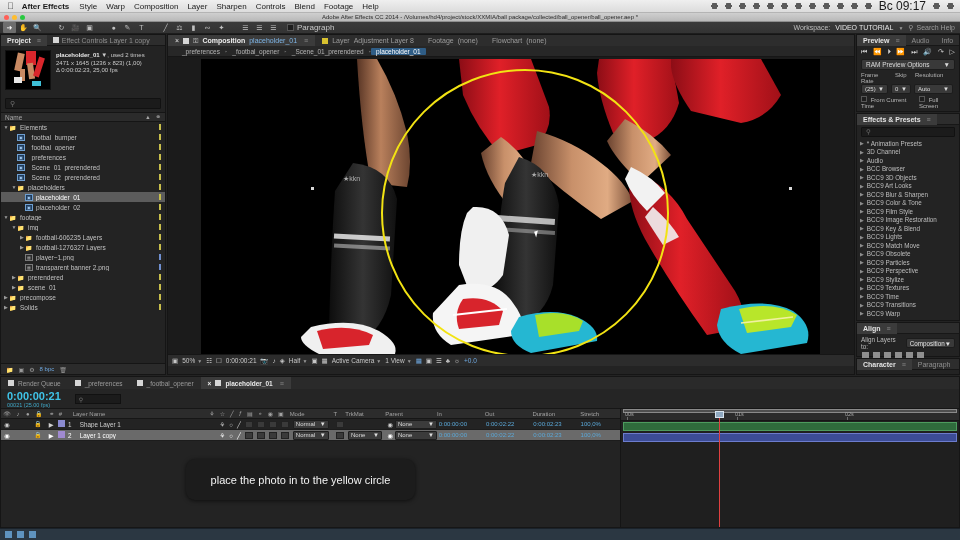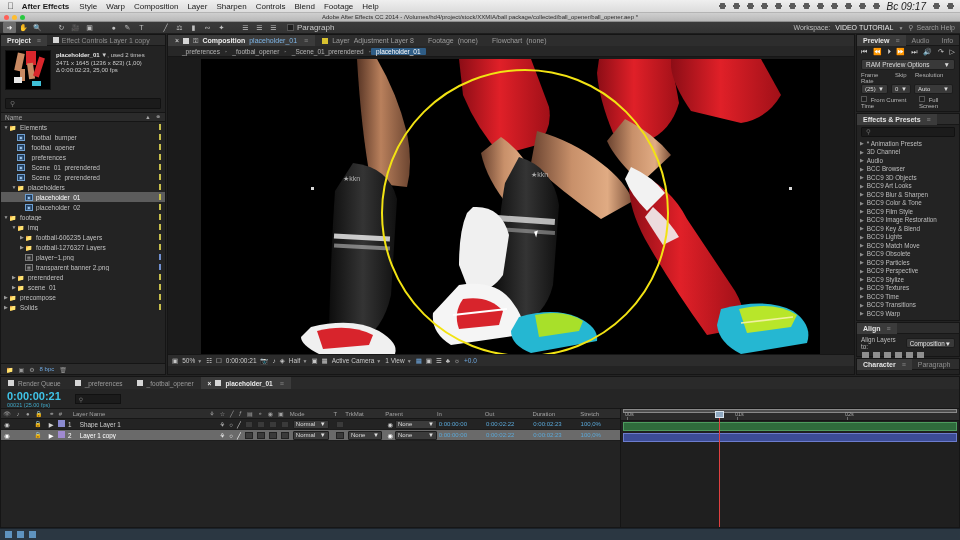--- a/index.html
+++ b/index.html
@@ -16,21 +16,21 @@
   .osbar{position:absolute;left:0;top:0;width:960px;height:13px;
     background:linear-gradient(#efefef,#dcdcdc);border-bottom:1px solid #b4b4b4;
     display:flex;align-items:center;color:#1a1a1a;font-size:8px;}
   .osbar .apple{margin:0 8px 0 7px;font-size:9px;line-height:1;}
   .osbar .appname{font-weight:bold;margin-right:10px;}
   .osbar .mi{margin-right:9px;}
   .osbar .right{margin-left:auto;display:flex;align-items:center;gap:7px;padding-right:6px;}
   .osbar .right .g{width:7px;height:8px;background:#5a5a5a;
     -webkit-mask-image:radial-gradient(circle,#000 60%,transparent 62%);
     mask-image:radial-gradient(circle,#000 60%,transparent 62%);}
-  .osbar .clock{font-size:10px;font-style:italic;}
+  .osbar .clock{font-size:12px;}
 
   
   .titlebar{position:absolute;left:0;top:13px;width:960px;height:9px;
     background:linear-gradient(#cfcfcf,#b9b9b9);border-bottom:1px solid #8e8e8e;
     display:flex;align-items:center;}
   .traffic{display:flex;gap:3px;padding-left:4px;}
   .traffic i{width:5px;height:5px;border-radius:50%;display:block;}
   .traffic .r{background:#ff5f57}.traffic .y{background:#ffbd2e}.traffic .g{background:#28c940}
   .titlebar .ttl{position:absolute;left:0;right:0;text-align:center;
     font-size:6px;color:#2b2b2b;white-space:nowrap;overflow:hidden;}
@@ -947,20 +947,21 @@
           <div class="hd"></div>
         </div>
       </div>
     </div>
     <div class="tl-foot">
       <span style="font-size:6px">☰</span>
       <span style="font-size:6px">▲</span>
     </div>
   </div>
 
+  <div class="caption">place the photo in to the yellow circle</div>
 
   <div class="statusbar">
     <i></i>
     <i></i>
     <i></i>
   </div>
 
 </div>
 
 </body></html>

